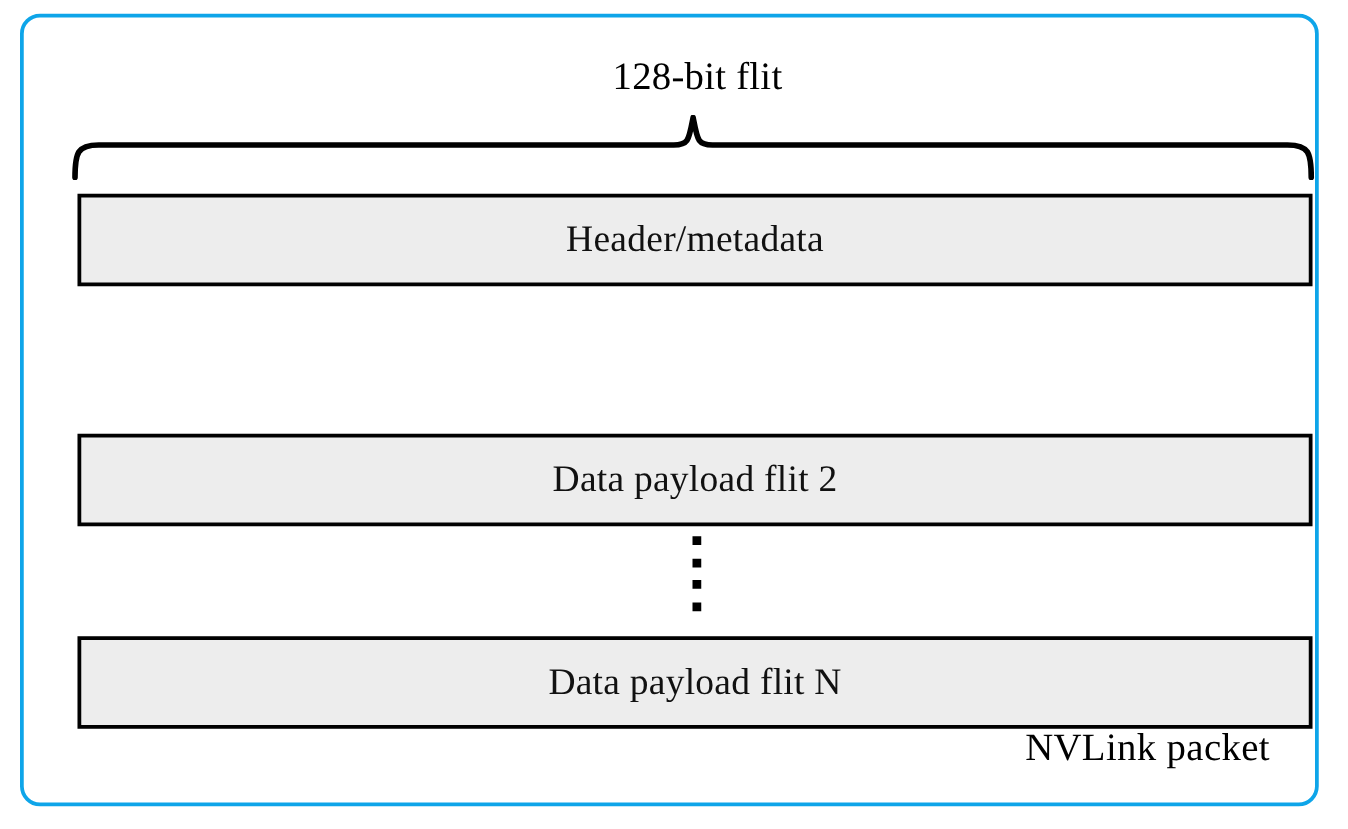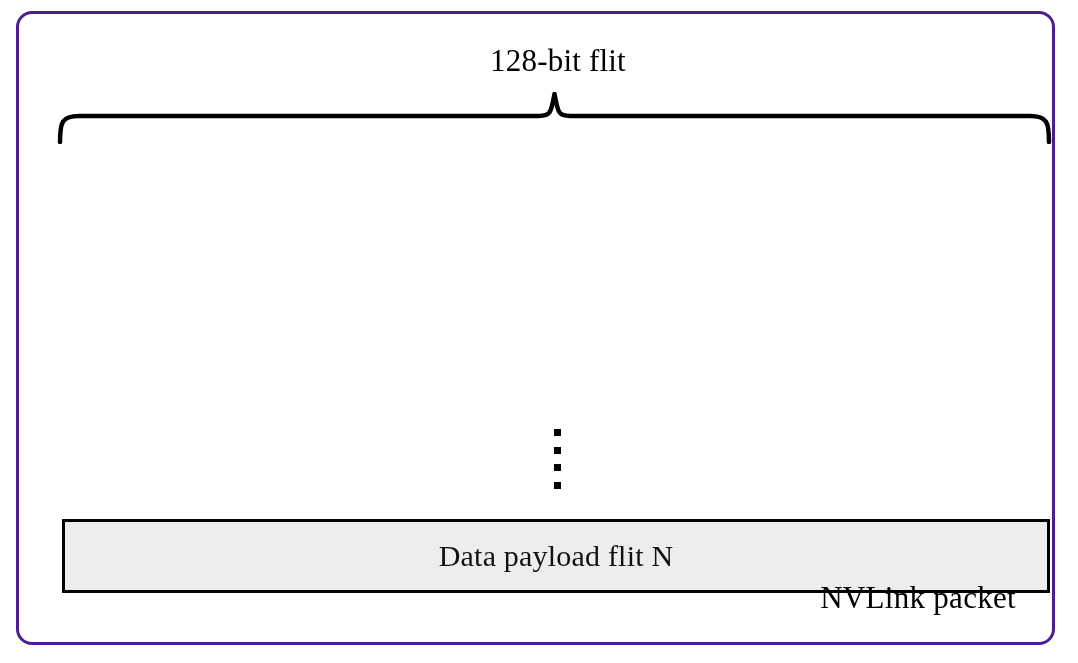--- a/index.html
+++ b/index.html
@@ -22,21 +22,21 @@
   }
 
   
   .packet-frame {
     position: absolute;
     left: 16px;
     top: 11px;
     width: 1039px;
     height: 634px;
     box-sizing: border-box;
-    border: 3px solid #4c1d95;
+    border: 3px solid #0ea5e9;
     border-radius: 16px;
     background: #ffffff;
   }
 
   
   .flit-caption {
     position: absolute;
     left: 0;
     top: 28px;
     width: 1078px;
@@ -81,21 +81,21 @@
   .flit-box .flit-label {
     font-size: 30px;
     line-height: 34px;
     color: #111111;
     letter-spacing: 0.2px;
   }
 
   .row-0 { top: 0px; }
   .row-1 { top: 96px; }
   .row-2 { top: 192px; }
-  .row-3 { top: 364px; }
+  .row-3 { top: 354px; }
 
   
   .ellipsis {
     position: absolute;
     left: 488px;
     top: 274px;
     width: 14px;
     height: 60px;
     display: flex;
     flex-direction: column;
@@ -136,22 +136,28 @@
                  L 482 24
                  C 494 24, 494 20, 497.5 2
                  C 501 20, 501 24, 513 24
                  L 973 24
                  C 990 24, 992 30, 992 50" fill="none" stroke="#000000" stroke-width="4.5" stroke-linecap="round" stroke-linejoin="round" vector-effect="non-scaling-stroke"></path>
       </svg>
     </div>
 
     <div class="flit-stack">
 
+      <div class="flit-box row-0">
+        <span class="flit-label">Header/metadata</span>
+      </div>
 
 
+      <div class="flit-box row-2">
+        <span class="flit-label">Data payload flit 2</span>
+      </div>
 
       <div class="ellipsis">
         <span class="dot"></span>
         <span class="dot"></span>
         <span class="dot"></span>
         <span class="dot"></span>
       </div>
 
       <div class="flit-box row-3">
         <span class="flit-label">Data payload flit N</span>

